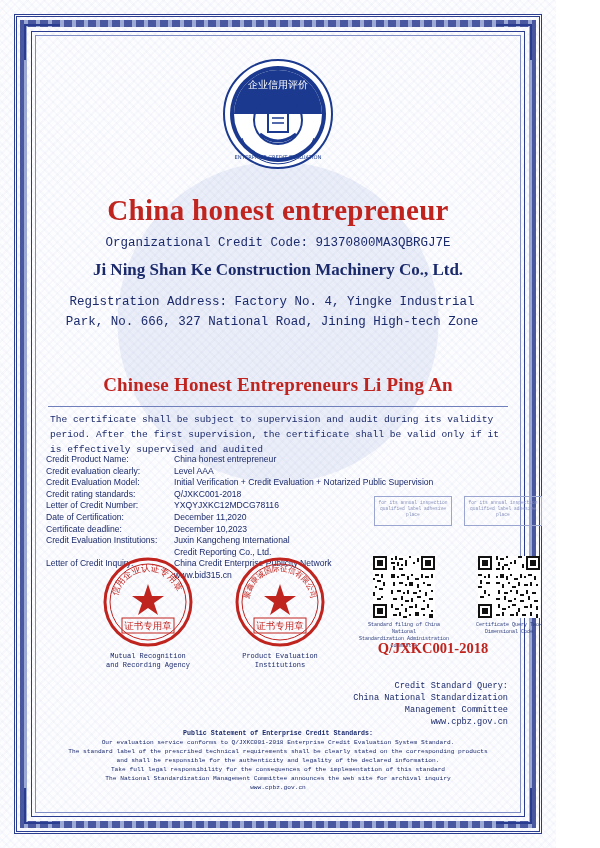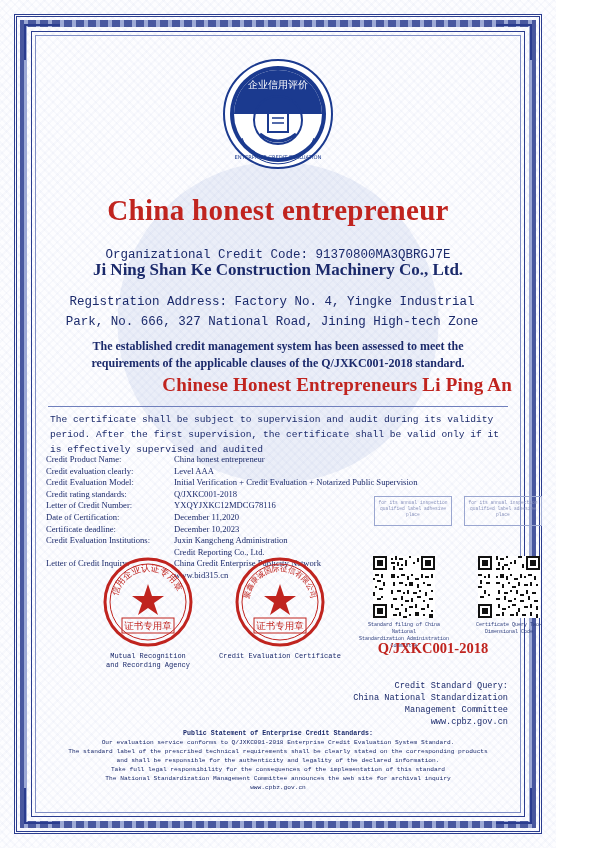--- a/index.html
+++ b/index.html
@@ -59,53 +59,53 @@
   .emblem{width:112px;height:112px;display:block;}
 
   
   .main-title{
     position:absolute;top:150px;left:0;right:0;text-align:center;
     font-size:29px;font-weight:bold;color:#c0241f;letter-spacing:.3px;
     font-family:"Liberation Serif", serif;
   }
   .org-code{
     position:absolute;top:192px;left:0;right:0;text-align:center;
-    font-size:12.5px;color:#1b2a6b;font-family:"Liberation Mono", monospace;margin-top:12px;
+    font-size:12.5px;color:#1b2a6b;font-family:"Liberation Mono", monospace;
   }
   .company{
     position:absolute;top:216px;left:0;right:0;text-align:center;
     font-size:17px;font-weight:bold;color:#1b2a6b;
   }
   .address{
     position:absolute;top:248px;left:12px;right:24px;text-align:center;
     font-size:12.5px;line-height:20px;color:#1b2a6b;
     font-family:"Liberation Mono", monospace;
   }
   .statement{
     position:absolute;top:294px;left:26px;right:26px;text-align:center;
     font-size:12px;line-height:17px;font-weight:bold;color:#1b2a6b;
   }
   .red-name{
-    position:absolute;top:330px;left:0;right:0;text-align:right;
+    position:absolute;top:330px;left:0;right:0;text-align:center;
     font-size:19px;font-weight:bold;color:#c0241f;letter-spacing:.2px;
   }
   .divider{
     position:absolute;top:362px;left:4px;right:4px;height:1px;background:#6f7fbc;
   }
   .supervision{
     position:absolute;top:368px;left:6px;right:6px;text-align:left;
     font-size:9.6px;line-height:15px;color:#1b2a6b;
     font-family:"Liberation Mono", monospace;
   }
 
   
   .details{
     position:absolute;top:410px;left:2px;right:2px;
     font-size:8.6px;line-height:11.6px;color:#1b2a6b;
-    font-family:Liberation Serif, serif;
+    font-family:Liberation Sans, sans-serif;
   }
   .drow{display:flex;}
   .dlabel{width:128px;flex:none;}
   .dval{flex:1;}
   .dval .sub{display:block;}
 
   
   .stampbox{
     position:absolute;border:1px solid #9aa6d0;width:78px;height:30px;
     font-size:4.6px;color:#8a93bd;text-align:center;padding-top:3px;
@@ -178,21 +178,20 @@
         <path d="M38 76 q18 14 36 0" fill="none" stroke="#1b3a8f" stroke-width="3"></path>
         <path d="M20 80 a38 38 0 0 0 72 0" fill="none" stroke="#1b3a8f" stroke-width="1"></path>
         <text x="56" y="101" text-anchor="middle" fill="#1b3a8f" font-size="5.2" font-family="DejaVu Sans, sans-serif">ENTERPRISE CREDIT EVALUATION</text>
       </svg>
     </div>
 
     <div class="main-title">China honest entrepreneur</div>
     <div class="org-code">Organizational Credit Code: 91370800MA3QBRGJ7E</div>
     <div class="company">Ji Ning Shan Ke Construction Machinery Co., Ltd.</div>
     <div class="address">Registration Address: Factory No. 4, Yingke Industrial Park, No. 666, 327 National Road, Jining High-tech Zone</div>
-    <div class="statement">The established credit management system has been assessed to meet the requirements of the applicable clauses of the Q/JXKC001-2018 standard.</div>
     <div class="red-name">Chinese Honest Entrepreneurs Li Ping An</div>
     <div class="divider"></div>
     <div class="supervision">The certificate shall be subject to supervision and audit during its validity period. After the first supervision, the certificate shall be valid only if it is effectively supervised and audited</div>
 
     <div class="details">
       <div class="drow">
         <div class="dlabel">Credit Product Name:</div>
         <div class="dval">China honest entrepreneur</div>
       </div>
       <div class="drow">
@@ -215,21 +214,21 @@
         <div class="dlabel">Date of Certification:</div>
         <div class="dval">December 11,2020</div>
       </div>
       <div class="drow">
         <div class="dlabel">Certificate deadline:</div>
         <div class="dval">December 10,2023</div>
       </div>
       <div class="drow">
         <div class="dlabel">Credit Evaluation Institutions:</div>
         <div class="dval">
-          <span class="sub">Juxin Kangcheng Administration</span>
+          <span class="sub">Juxin Kangcheng International</span>
           <span class="sub">Credit Reporting Co., Ltd.</span>
         </div>
       </div>
       <div class="drow">
         <div class="dlabel">Letter of Credit Inquiry:</div>
         <div class="dval">
           <span class="sub">China Credit Enterprise Publicity Network</span>
           <span class="sub">www.bid315.cn</span>
         </div>
       </div>
@@ -259,21 +258,21 @@
         <circle cx="46" cy="46" r="38" fill="none" stroke="#c0241f" stroke-width="1"></circle>
         <path id="ring2" d="M46,46 m-31,0 a31,31 0 1,1 62,0" fill="none"></path>
         <text fill="#c0241f" font-size="7.6" font-family="DejaVu Sans, sans-serif">
           <textPath href="#ring2" startOffset="3%">聚鑫康诚国际征信有限公司</textPath>
         </text>
         <polygon points="46,28 50,40 62,40 52,47 56,59 46,52 36,59 40,47 30,40 42,40" fill="#c0241f"></polygon>
         <rect x="20" y="62" width="52" height="15" fill="none" stroke="#c0241f" stroke-width="1"></rect>
         <text x="46" y="73" text-anchor="middle" fill="#c0241f" font-size="9.5" font-family="DejaVu Sans, sans-serif">证书专用章</text>
       </svg>
     </div>
-    <div class="seal-caption" style="left:171px;top:608px;">Credit Evaluation Certificate</div>
+    <div class="seal-caption" style="left:171px;top:608px;">Product Evaluation Institutions</div>
 
     <div class="qr" style="left:329px;top:512px;">
       <svg viewBox="0 0 31 31" width="62" height="62" shape-rendering="crispEdges">
         <rect width="31" height="31" fill="#fff"></rect>
         <g fill="#111">
           <rect x="0" y="0" width="7" height="7"></rect>
             <rect x="1" y="1" width="5" height="5" fill="#fff"></rect>
             <rect x="2" y="2" width="3" height="3"></rect>
           <rect x="24" y="0" width="7" height="7"></rect>
             <rect x="25" y="1" width="5" height="5" fill="#fff"></rect>

